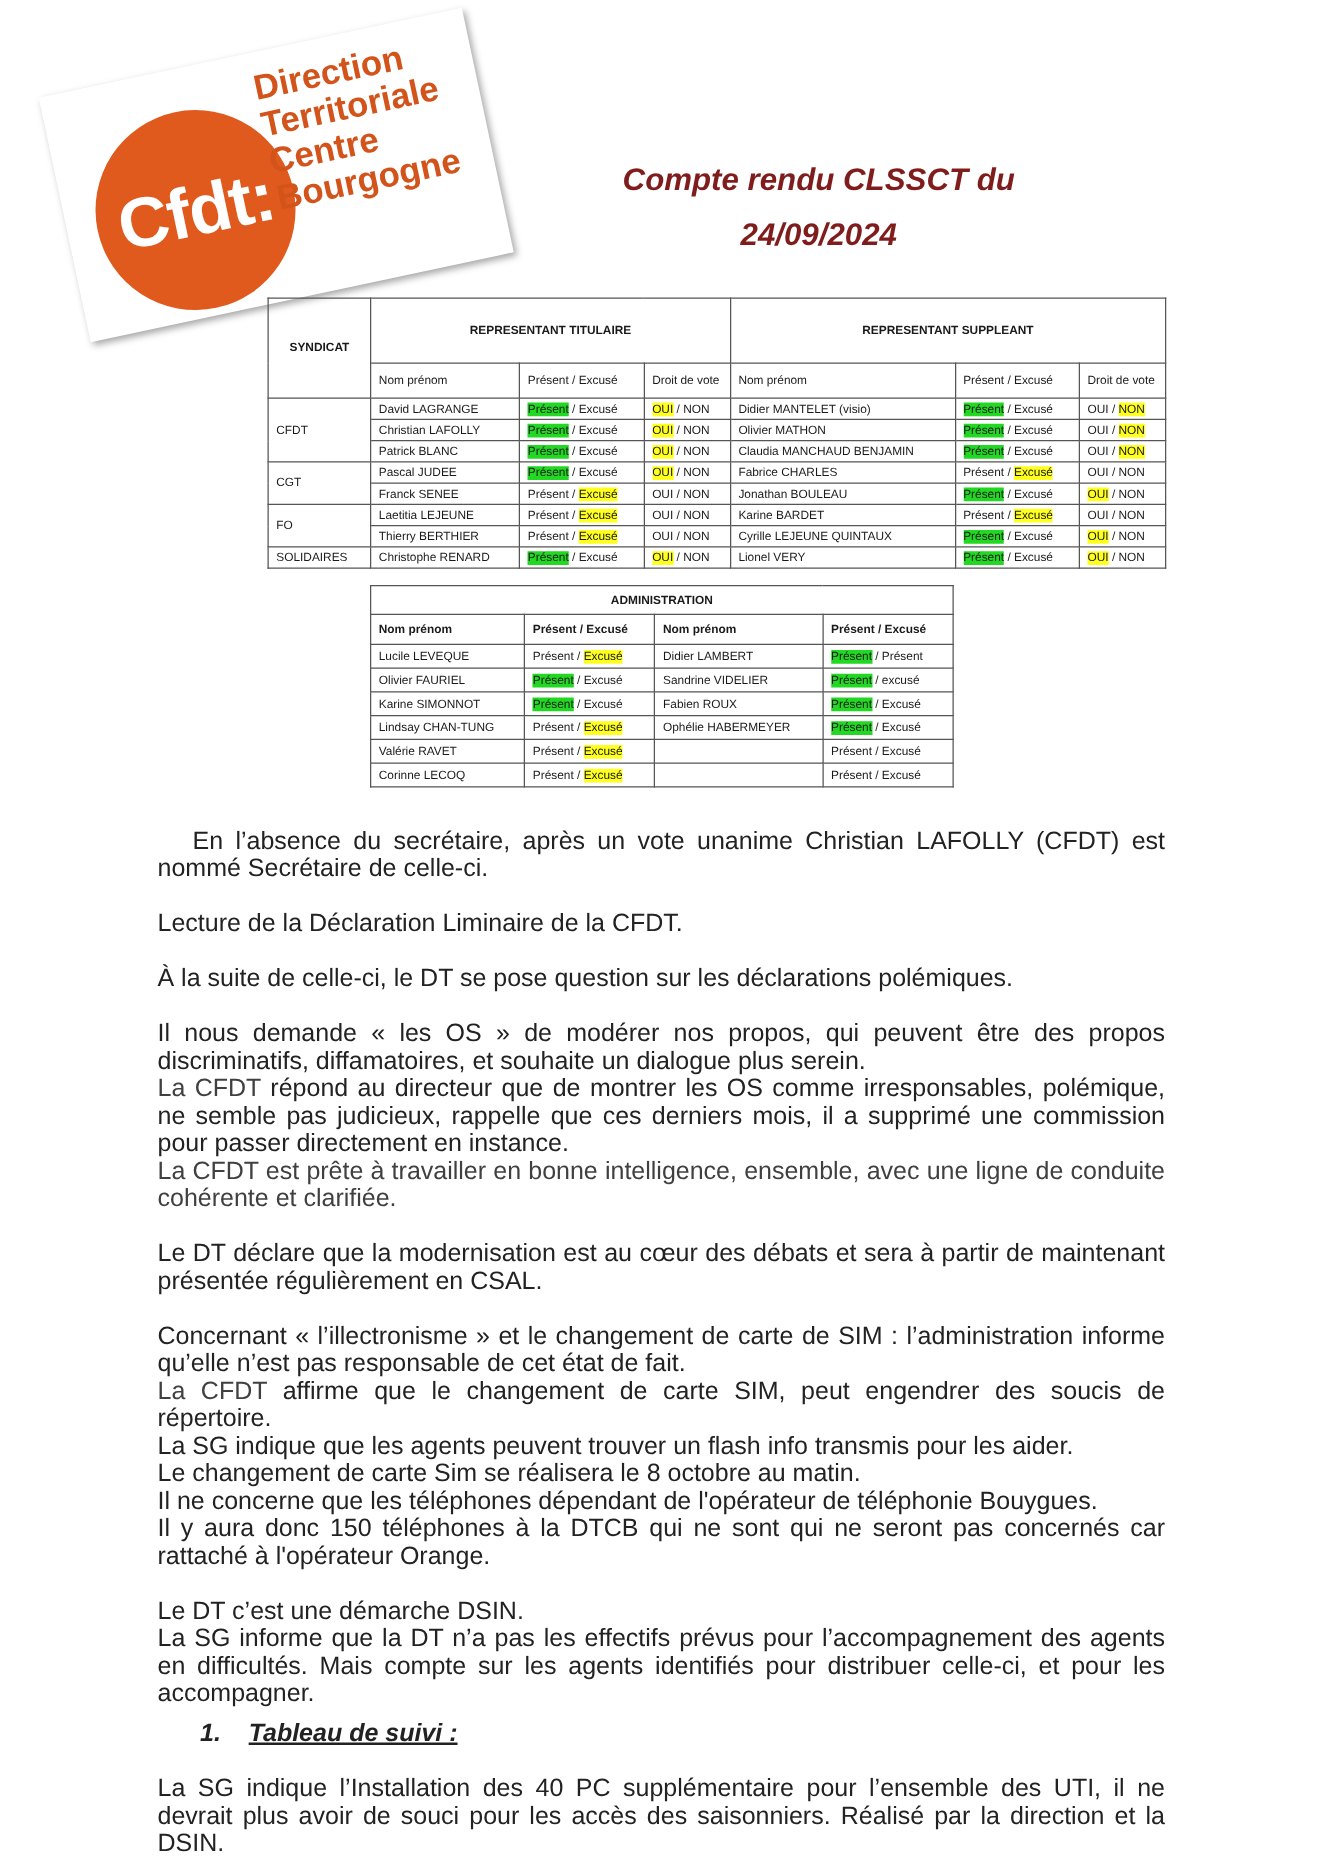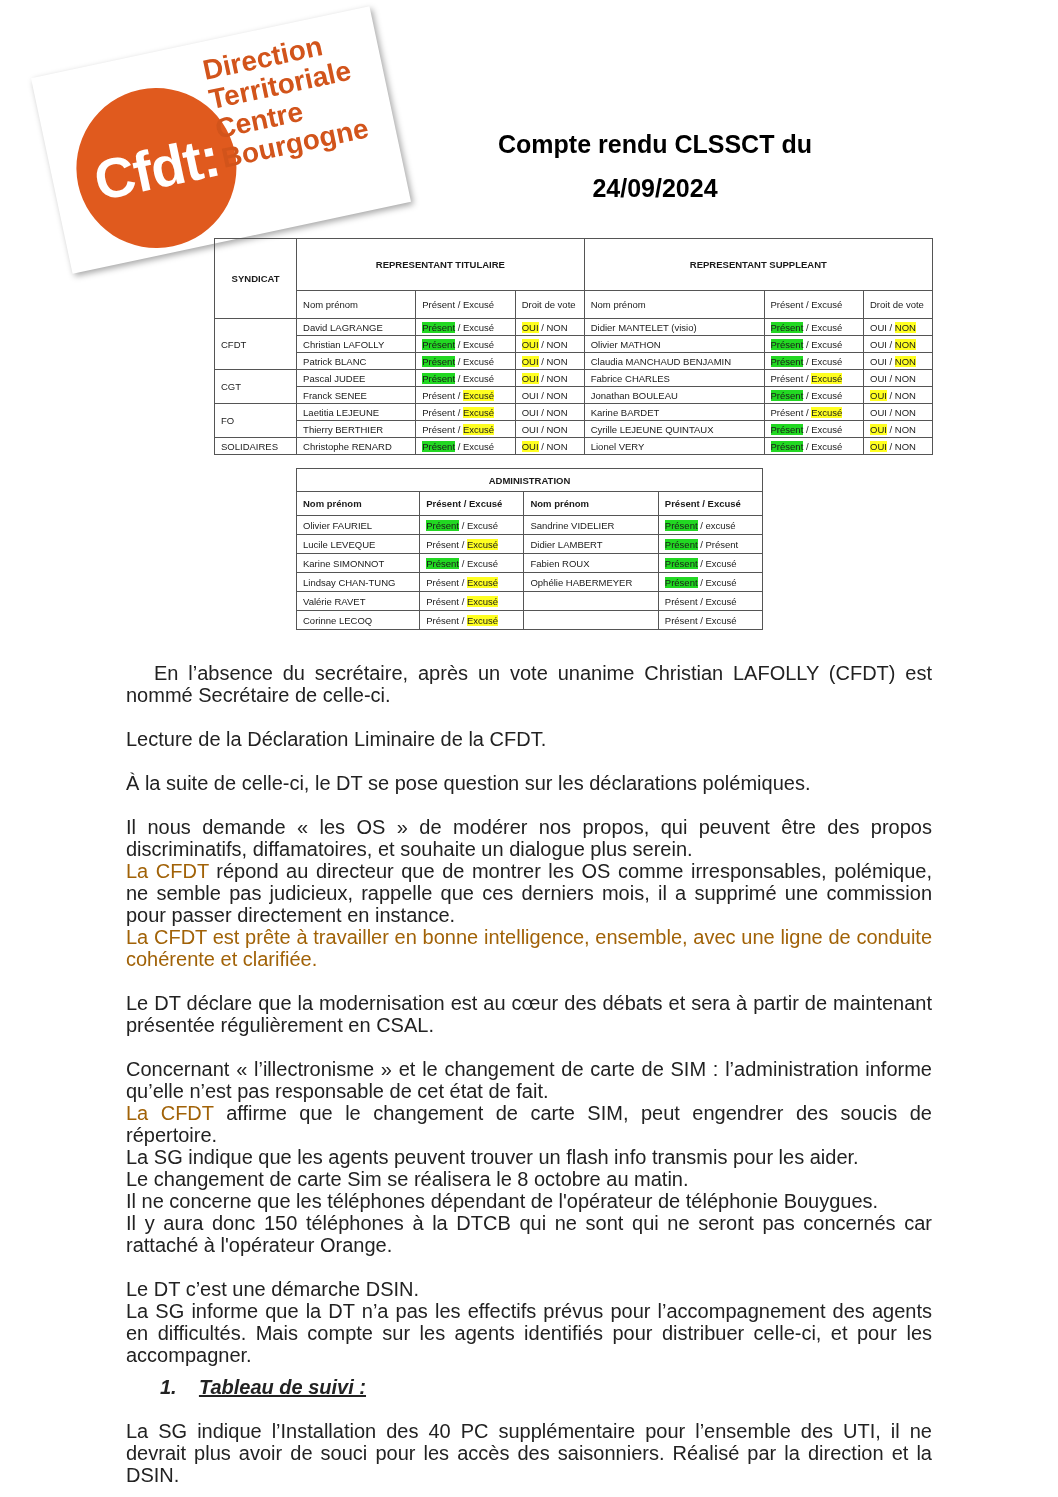--- a/index.html
+++ b/index.html
@@ -6,35 +6,35 @@
   body { width:1058px; height:1497px; position:relative; overflow:hidden;
          font-family:"Liberation Sans", sans-serif; color:#1a1a1a; }
   .logo-card { position:absolute; left:48px; top:40px; width:346px; height:200px;
                background:#fff; transform:rotate(-12deg); transform-origin:center;
                box-shadow:2px 3px 6px rgba(0,0,0,0.35); }
   .logo-circle { position:absolute; left:24px; top:34px; width:160px; height:160px; border-radius:50%;
                  background:#e05a1e; color:#fff; font-weight:bold; font-size:56px;
                  display:flex; align-items:center; justify-content:center; letter-spacing:-1px; }
   .logo-text { position:absolute; left:170px; top:14px; color:#d2541b; font-weight:bold;
                font-size:28px; line-height:30px; }
-  .title { position:absolute; left:440px; width:430px; text-align:center; color:#000000;
-           font-weight:bold; font-size:25px; }
+  .title { position:absolute; left:440px; width:430px; text-align:center; color:#7f1d1d;
+           font-weight:bold; font-size:25px;font-style:italic; }
   .t1 { top:130px; } .t2 { top:174px; }
   table { border-collapse:collapse; position:absolute; font-size:9.5px; }
   td, th { border:1px solid #555; padding:0 6px; font-weight:normal; text-align:left; white-space:nowrap; }
   th.b { font-weight:bold; text-align:center; }
   .g { background:#22d822; }
   .y { background:#ffff20; }
   #rep { left:214px; top:238px; width:719px; }
   #rep td { height:16px; }
   #adm { left:296px; top:468px; width:467px; }
   #adm td, #adm th { height:18px; }
   .body { position:absolute; left:126px; width:806px; font-size:20px; line-height:22px; color:#222; }
   .body p { margin:0; text-align:justify; }
-  .o { color:#a16207; }
+  .o { color:#404040; }
   .ind { text-indent:28px; }
   .h1 { font-style:italic; font-weight:bold; text-decoration:underline; }
 </style>
 </head>
 <body>
 
 <div class="logo-card">
   <div class="logo-circle">Cfdt:</div>
   <div class="logo-text">
     <div>Direction</div>
@@ -142,30 +142,30 @@
       </tr>
   <tr style="height:24px">
     <th style="font-weight:bold">Nom prénom</th>
     <th style="font-weight:bold">Présent / Excusé</th>
     <th style="font-weight:bold">Nom prénom</th>
     <th style="font-weight:bold">Présent / Excusé</th>
   </tr>
   </tbody>
     <tbody id="adm-body">
       <tr>
+        <td>Lucile LEVEQUE</td>
+    <td>Présent / <span class="y">Excusé</span></td>
+    <td>Didier LAMBERT</td>
+    <td><span class="g">Présent</span> / Présent</td>
+      </tr>
+      <tr>
         <td>Olivier FAURIEL</td>
     <td><span class="g">Présent</span> / Excusé</td>
     <td>Sandrine VIDELIER</td>
     <td><span class="g">Présent</span> / excusé</td>
-      </tr>
-      <tr>
-        <td>Lucile LEVEQUE</td>
-    <td>Présent / <span class="y">Excusé</span></td>
-    <td>Didier LAMBERT</td>
-    <td><span class="g">Présent</span> / Présent</td>
       </tr>
       <tr>
         <td>Karine SIMONNOT</td>
     <td><span class="g">Présent</span> / Excusé</td>
     <td>Fabien ROUX</td>
     <td><span class="g">Présent</span> / Excusé</td>
       </tr>
       <tr>
         <td>Lindsay CHAN-TUNG</td>
     <td>Présent / <span class="y">Excusé</span></td>

